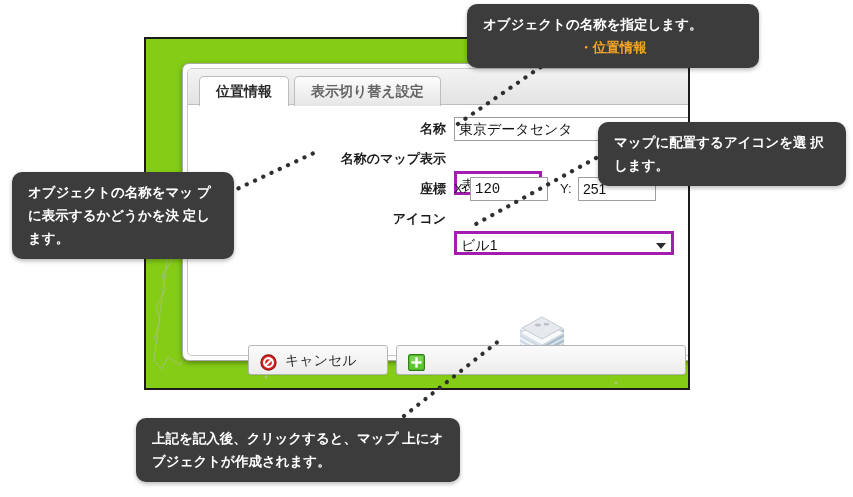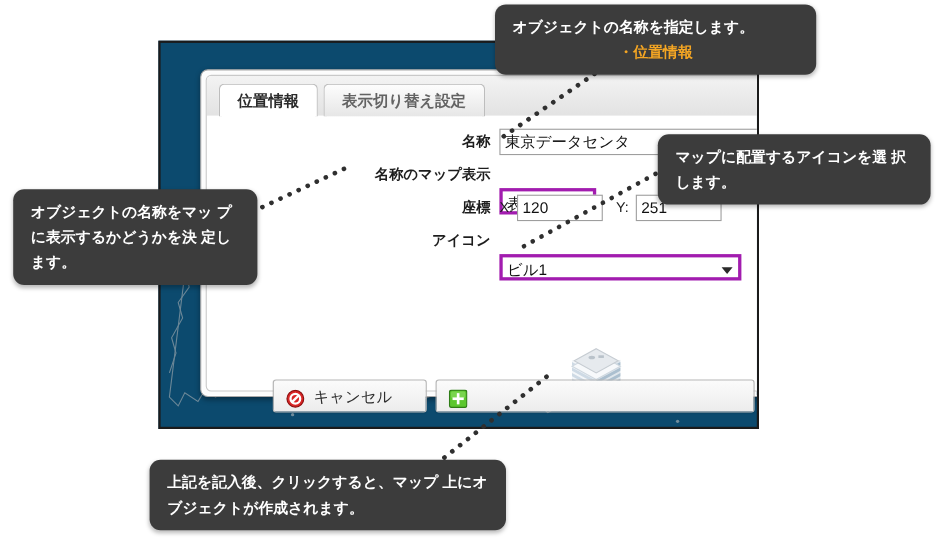--- a/index.html
+++ b/index.html
@@ -6,21 +6,21 @@
   body{
     width:853px;height:497px;position:relative;overflow:hidden;
     background:#ffffff;
     font-family:"Liberation Sans","DejaVu Sans",sans-serif;
     -webkit-font-smoothing:antialiased;
   }
 
   
   .map-frame{
     position:absolute;left:144px;top:37px;width:546px;height:353px;
-    background:#0c4a6e;border:2px solid #1b1b1b;box-sizing:border-box;
+    background:#84cc16;border:2px solid #1b1b1b;box-sizing:border-box;
     overflow:hidden;
   }
   .map-bg{position:absolute;inset:0;opacity:.55;}
   .map-bg svg{display:block;}
 
   
   .panel{
     position:absolute;left:36px;top:24px;width:586px;height:298px;
     background:#fcfcfc;
     border:1px solid #aaaaaa;
@@ -74,21 +74,21 @@
   .txt{
     position:absolute;box-sizing:border-box;height:24px;
     border:1px solid #9e9e9e;background:#ffffff;
     font-size:14px;color:#111;line-height:22px;padding:0 4px;
     font-family:"Liberation Sans","DejaVu Sans",sans-serif;
   }
   .txt.nm{left:266px;width:348px;}
   .coordlbl{
     position:absolute;font-size:13px;color:#1d1d1d;height:24px;line-height:24px;
   }
-  .txt.cx{left:282px;width:78px;}
+  .txt.cx{left:282px;width:78px;font-family:Liberation Mono, monospace;}
   .txt.cy{left:390px;width:78px;}
 
   .sel{
     position:absolute;box-sizing:border-box;height:24px;
     border:3px solid #a21caf;background:#ffffff;
     font-size:14px;color:#111;line-height:22px;padding:0 20px 14px 4px;
     white-space:nowrap;cursor:pointer;margin-top:24px;
   }
   .sel .arw{
     position:absolute;right:5px;top:9px;width:0;height:0;
@@ -118,21 +118,21 @@
 
   
   .callout{
     position:absolute;background:#3c3c3c;border-radius:10px;
     color:#ffffff;font-size:13.5px;font-weight:700;line-height:23px;
     padding:9px 16px;box-sizing:border-box;
     box-shadow:0 2px 4px rgba(0,0,0,.28);
     z-index:30;
   }
   .callout .req{color:#f5a623;display:block;text-align:center;}
-  .c-name{left:450px;top:4px;width:292px;}
+  .c-name{left:467px;top:4px;width:292px;}
   .c-icon{left:598px;top:122px;width:248px;}
   .c-disp{left:12px;top:172px;width:222px;}
   .c-add{left:136px;top:418px;width:324px;}
 
   
   .dots{position:absolute;left:0;top:0;width:853px;height:497px;z-index:25;pointer-events:none;}
 </style>
 </head>
 <body>
 

